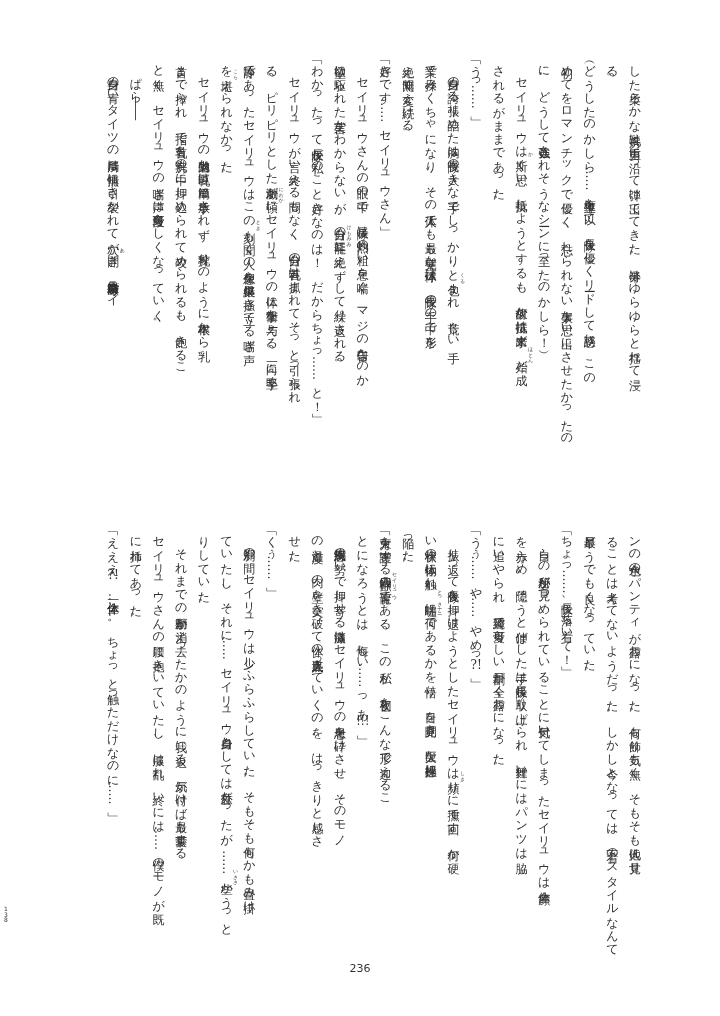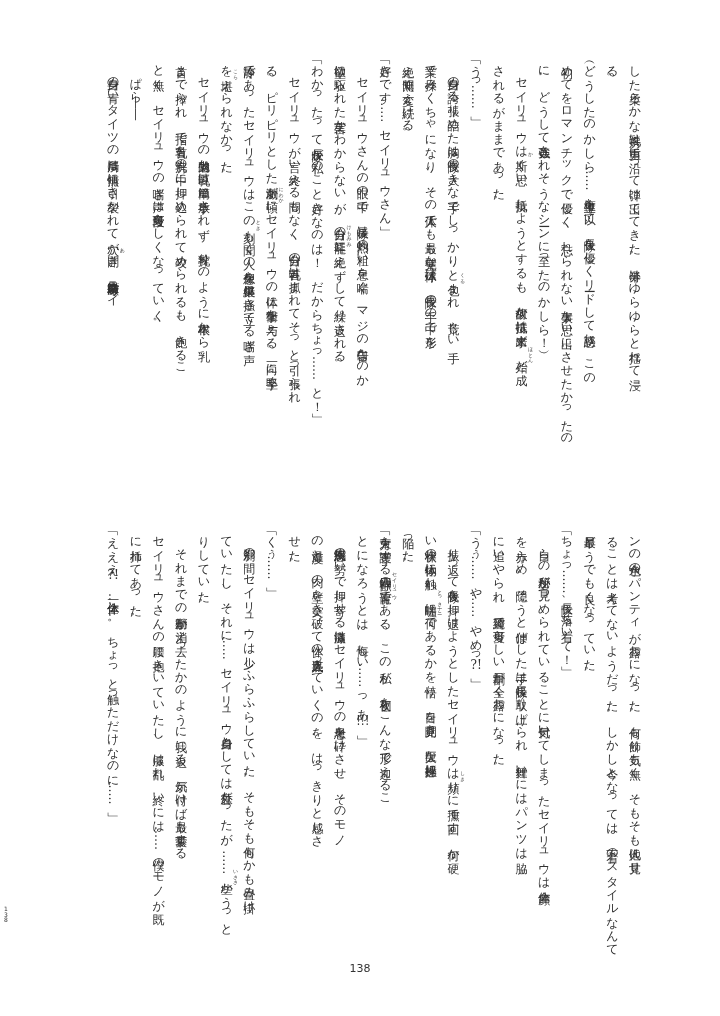--- a/index.html
+++ b/index.html
@@ -106,13 +106,13 @@
   <div class="ln">に挿れてあった。</div>
   <div class="ln"><span>「えええ</span><span class="tcy">?!</span><span>　一体全体……。ちょっと触っただけなのに……」</span></div>
 </div>
 
 <div class="side-num">
   <span>1</span>
   <span>3</span>
   <span>8</span>
 </div>
 
-<div class="pnum">138</div>
+<div class="pnum">236</div>
 
 </body></html>

